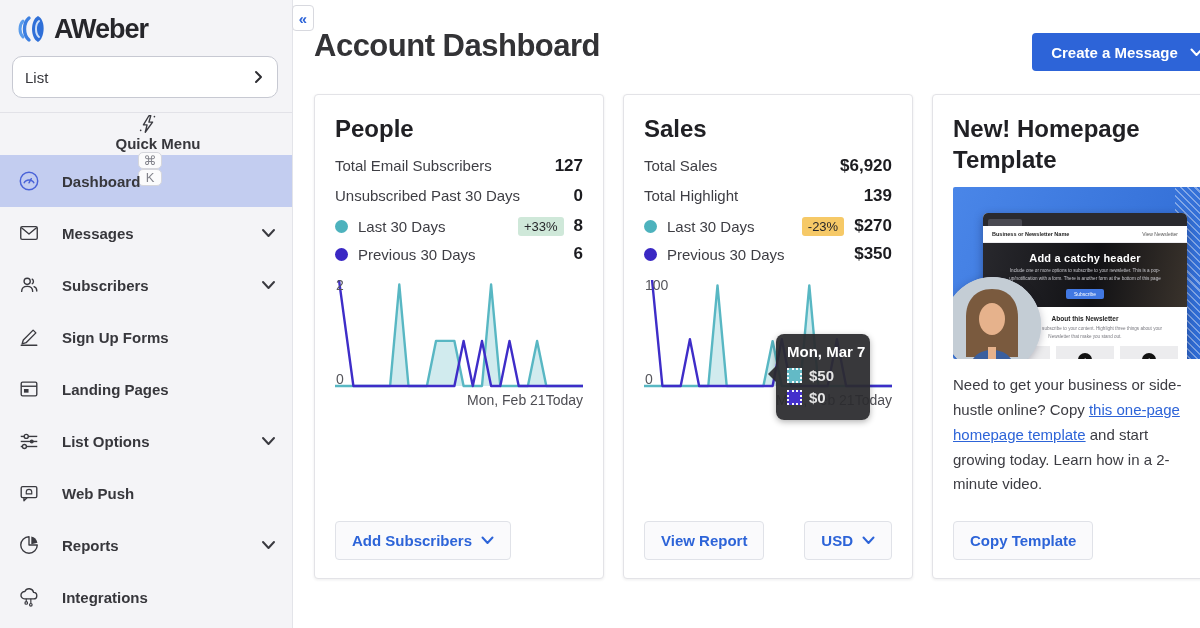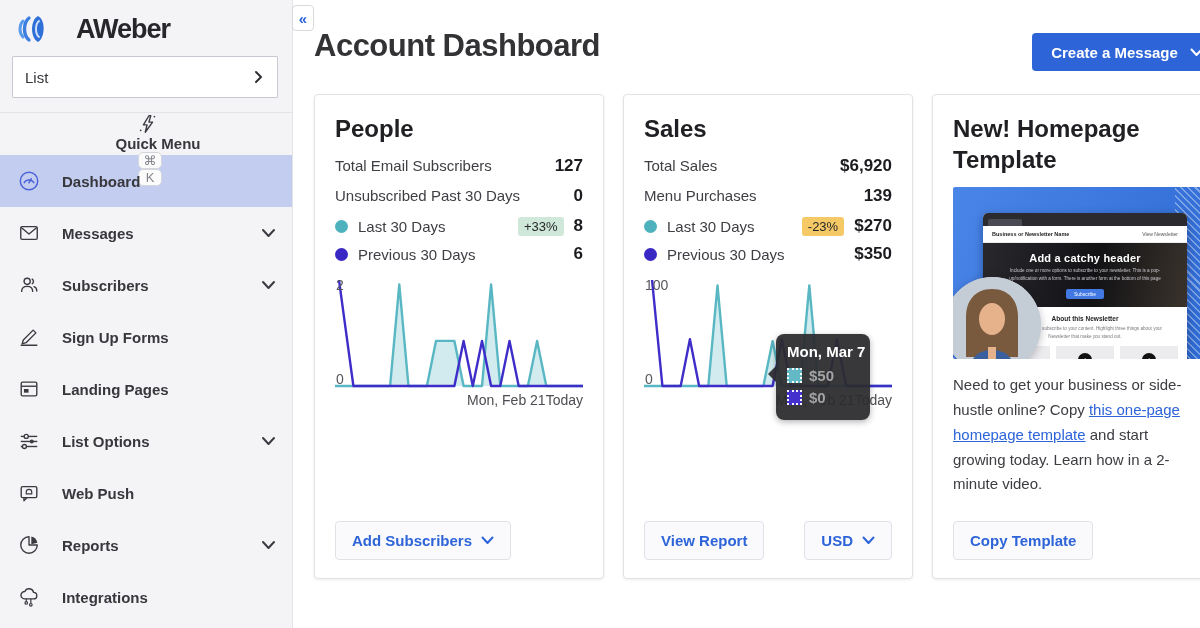--- a/index.html
+++ b/index.html
@@ -3,23 +3,23 @@
 <meta charset="utf-8">
 <style>
   * { box-sizing: border-box; margin: 0; padding: 0; }
   html,body { width:1200px; height:628px; overflow:hidden; }
   body {
     font-family: "Liberation Sans", sans-serif;
     background:#fff; color:#2e2e33; display:flex;
   }
   
   .sidebar{ width:293px; flex:none; height:628px; background:#f4f4f7; border-right:1px solid #e3e4e9; position:relative;}
-  .logo-row{ display:flex; align-items:center; gap:24px; padding:13px 16px 9px 16px;}
+  .logo-row{ display:flex; align-items:center; gap:2px; padding:13px 16px 9px 16px;}
   .logo-text{ font-size:27px; font-weight:bold; color:#26262b; letter-spacing:-1px;}
-  .list-box{ margin:2px 14px 0 12px; height:42px; background:#fff; border:1px solid #c7c9d2; border-radius:1px;
+  .list-box{ margin:2px 14px 0 12px; height:42px; background:#fff; border:1px solid #c7c9d2; border-radius:10px;
     display:flex; align-items:center; justify-content:space-between; padding:12px 12px; cursor:pointer;}
   .list-box span{ font-size:15px; color:#35353a;}
   .menu{ margin-top:14px; border-top:1px solid #e2e2e8;}
   .q-row{ height:42px; display:flex; align-items:center; padding:0 14px 0 17px; cursor:pointer;flex-direction:column;}
   .q-row .lbl{ margin-left:21px; font-weight:bold; font-size:15px; color:#37373c; flex:1;}
   .kbd{ width:24px; height:24px; border:1px solid #d5d6dc; background:#fbfbfc; border-radius:5px; color:#83848c;
     font-size:13px; display:flex; align-items:center; justify-content:center; margin-left:5px;}
   .s-item{ height:52px; display:flex; align-items:center; padding:0 16px 0 17px; cursor:pointer;}
   .s-item .ic{ width:24px; display:flex; justify-content:center;}
   .s-item .lbl{ margin-left:21px; font-weight:bold; font-size:15px; color:#37373c; flex:1;}
@@ -58,21 +58,21 @@
     font-weight:bold; font-size:15px; padding:10px 16px; display:inline-flex; align-items:center; gap:9px; cursor:pointer;}
   
   .tooltip{ position:absolute; left:132px; top:54px; width:94px; background:rgba(44,44,47,.94); border-radius:8px;
     padding:9px 11px; z-index:4; box-shadow:0 2px 6px rgba(0,0,0,.3);}
   .tooltip:before{ content:""; position:absolute; left:-8px; top:32px; border:8px solid transparent;
     border-right-color:rgba(44,44,47,.94); border-left:0;}
   .tt-title{ color:#fff; font-weight:bold; font-size:15px; margin-bottom:7px; white-space:nowrap;}
   .tt-row{ display:flex; align-items:center; gap:7px; margin:5px 0;}
   .tt-sq{ width:15px; height:15px; border:2px dotted rgba(255,255,255,.95); flex:none;}
   .tt-sq.teal{ background:#63bac6;} .tt-sq.purple{ background:#4430cc;}
-  .tt-val{ color:#a3a3a3; font-size:15px; font-weight:bold;text-align:right;}
+  .tt-val{ color:#e5e5e5; font-size:15px; font-weight:bold;text-align:right;}
   
   .promo-img{ height:172px; margin:2px 0 14px 0; background:linear-gradient(115deg,#4a86e8 0%,#2e6ad3 100%);
     position:relative; overflow:hidden; border-radius:2px;}
   .pm-stripes{ position:absolute; right:0; top:0; bottom:0; width:26px;
     background:repeating-linear-gradient(45deg, rgba(255,255,255,.5) 0 1.5px, transparent 1.5px 5px); opacity:.75;}
   .pm-window{ position:absolute; left:30px; top:26px; right:14px; bottom:-34px; background:#fff; border-radius:5px 5px 0 0;
     box-shadow:0 3px 10px rgba(0,0,30,.35); overflow:hidden;}
   .pm-chrome{ height:13px; background:#2a2a2f; display:flex; align-items:center; padding:0 5px; gap:3px;}
   .pm-tab{ width:34px; height:7px; background:#4a4a52; border-radius:2px 2px 0 0; margin-top:5px;}
   .pm-nav{ height:17px; background:#fff; border-bottom:1px solid #ececf0; display:flex; align-items:center;
@@ -320,21 +320,21 @@
       </div>
     </div>
 
     <div class="card">
       <div class="card-title">Sales</div>
       <div class="stat-row">
         <span class="sl">Total Sales</span>
         <span class="sv">$6,920</span>
       </div>
       <div class="stat-row">
-        <span class="sl">Menu Purchases</span>
+        <span class="sl">Total Highlight</span>
         <span class="sv">139</span>
       </div>
       <div class="leg-row">
         <span class="dot c-teal"></span>
         <span class="sl">Last 30 Days</span>
         <span class="badge badge-amber">-23%</span>
         <span class="sv">$270</span>
       </div>
       <div class="leg-row">
         <span class="dot c-purple"></span>

